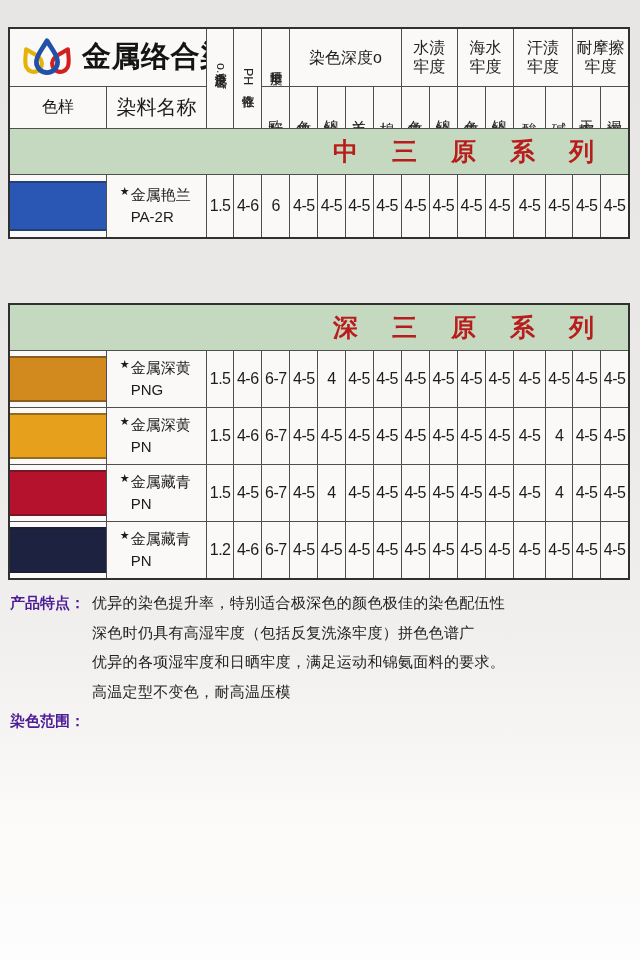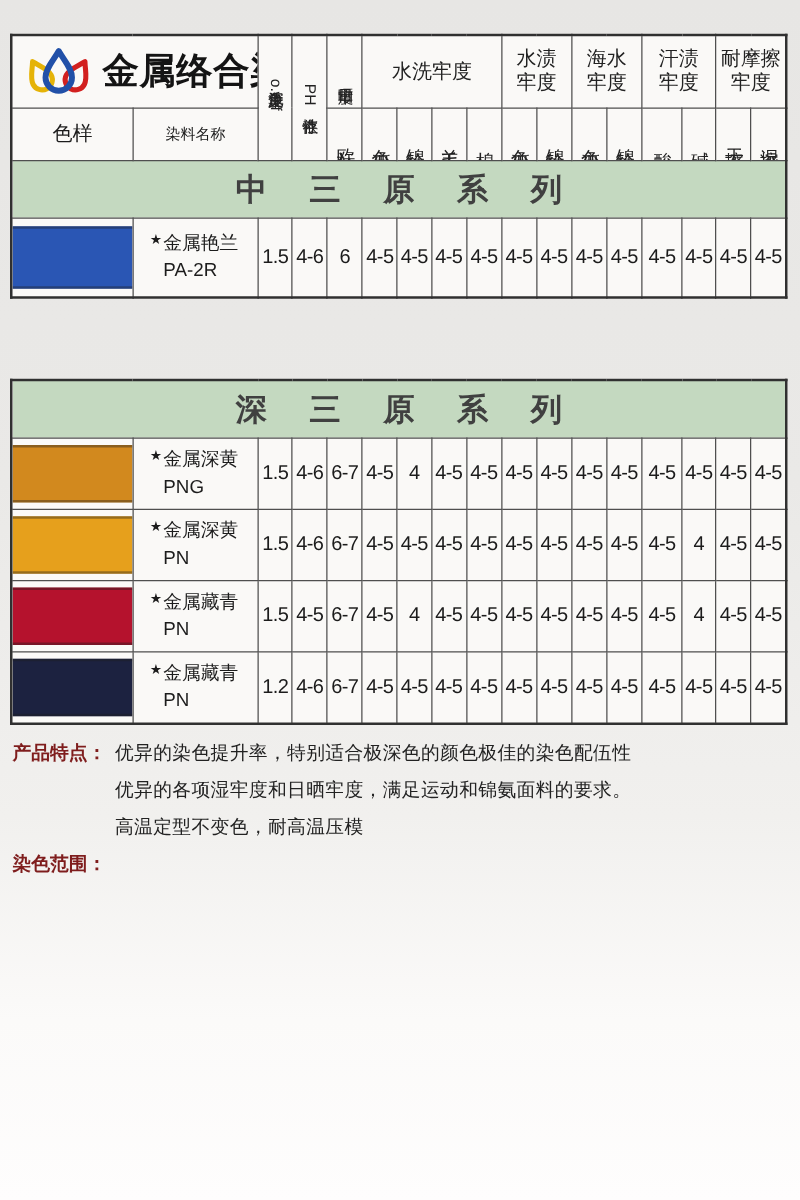--- a/index.html
+++ b/index.html
@@ -34,40 +34,40 @@
   .vtext {
     display:inline-block; writing-mode:vertical-rl; text-orientation:mixed;
     line-height:1.05; letter-spacing:1px; font-size:14px; color:#222;
   }
   .vtext.small { font-size:12.5px; letter-spacing:0px; }
   .hrow2 .vtext { font-size:15px; letter-spacing:2px; }
 
   .gcell { font-size:16px; line-height:1.2; white-space:pre-line; color:#222; }
 
   .banner-row td {
-    background:#c4d9c0; font-size:25px; font-weight:700; color:#404040;
-    letter-spacing:34px; padding-left:34px; white-space:nowrap;
+    background:#c4d9c0; font-size:25px; font-weight:700; color:#b91c1c;
+    letter-spacing:34px; padding-left:34px; white-space:nowrap;text-align:right;
   }
 
   .swatch-cell { background:#fbfaf8; }
   .swatch { width:100%; box-sizing:border-box;
     border-top:2px solid rgba(30,30,30,.40); border-bottom:2px solid rgba(30,30,30,.40); }
   .t1 .swatch { height:50px; margin:6px 0; }
   .t2 .swatch { height:46px; margin:5px 0; }
 
   .name-cell { text-align:left; padding-left:13px; font-size:15px; }
   .name-wrap { display:flex; align-items:flex-start; }
   .star { font-size:11px; margin-top:1px; margin-right:1px; }
   .nm { white-space:pre-line; line-height:1.45; }
 
   .val { font-size:16px; letter-spacing:-0.5px; font-family:"Liberation Sans",sans-serif; }
 
   .notes { position:absolute; left:10px; top:588px; width:624px; font-size:15px; color:#222; }
   .note-row { display:flex; line-height:29.5px; }
-  .note-label { width:82px; flex:none; font-weight:700; color:#7f1d1d; }
+  .note-label { width:82px; flex:none; font-weight:700; color:#4c1d95; }
   .note-text { flex:1; letter-spacing:0.3px; }
 
   .logo-svg { display:block; }
 </style>
 </head>
 <body>
 
 <div class="page">
 
   <table class="dye-table t1">
@@ -102,33 +102,33 @@
                 <path d="M0,-13 C4,-6 9,-1 9,5 A9,9 0 1,1 -9,5 C-9,-1 -4,-6 0,-13 Z" transform="translate(32,27) scale(1.3)" stroke="#2150a8" stroke-width="4"></path>
               </g>
             </svg>
           </span>
           <span class="brand-title">金属络合染料</span>
         </div>
       </td>
       <td rowspan="2"><span class="vtext small">染色深度o.w.f</span></td>
       <td rowspan="2"><span class="vtext small">PH依存性</span></td>
       <td><span class="vtext small">日晒牢度</span></td>
-      <td colspan="4" class="gcell">水洗牢度</td>
+      <td colspan="4" class="gcell">染色深度o</td>
       <td colspan="2" class="gcell">水渍
 牢度</td>
       <td colspan="2" class="gcell">海水
 牢度</td>
       <td colspan="2" class="gcell">汗渍
 牢度</td>
       <td colspan="2" class="gcell">耐摩擦
 牢度</td>
     </tr>
     <tr class="hrow2">
       <td style="font-size:16px">色样</td>
-      <td style="font-size:12px">染料名称</td>
+      <td style="font-size:20px">染料名称</td>
       <td><span class="vtext">欧标</span></td>
       <td><span class="vtext">色变</span></td>
       <td><span class="vtext">锦纶</span></td>
       <td><span class="vtext">羊毛</span></td>
       <td><span class="vtext">棉</span></td>
       <td><span class="vtext">色变</span></td>
       <td><span class="vtext">锦纶</span></td>
       <td><span class="vtext">色变</span></td>
       <td><span class="vtext">锦纶</span></td>
       <td><span class="vtext">酸</span></td>
@@ -304,20 +304,24 @@
   </tbody>
     </table>
 
   <div class="notes">
     <div class="note-row">
       <span class="note-label">产品特点：</span>
       <span class="note-text">优异的染色提升率，特别适合极深色的颜色极佳的染色配伍性</span>
     </div>
     <div class="note-row">
       <span class="note-label"></span>
+      <span class="note-text">深色时仍具有高湿牢度（包括反复洗涤牢度）拼色色谱广</span>
+    </div>
+    <div class="note-row">
+      <span class="note-label"></span>
       <span class="note-text">优异的各项湿牢度和日晒牢度，满足运动和锦氨面料的要求。</span>
     </div>
     <div class="note-row">
       <span class="note-label"></span>
       <span class="note-text">高温定型不变色，耐高温压模</span>
     </div>
     <div class="note-row">
       <span class="note-label">染色范围：</span>
     </div>
   </div>

